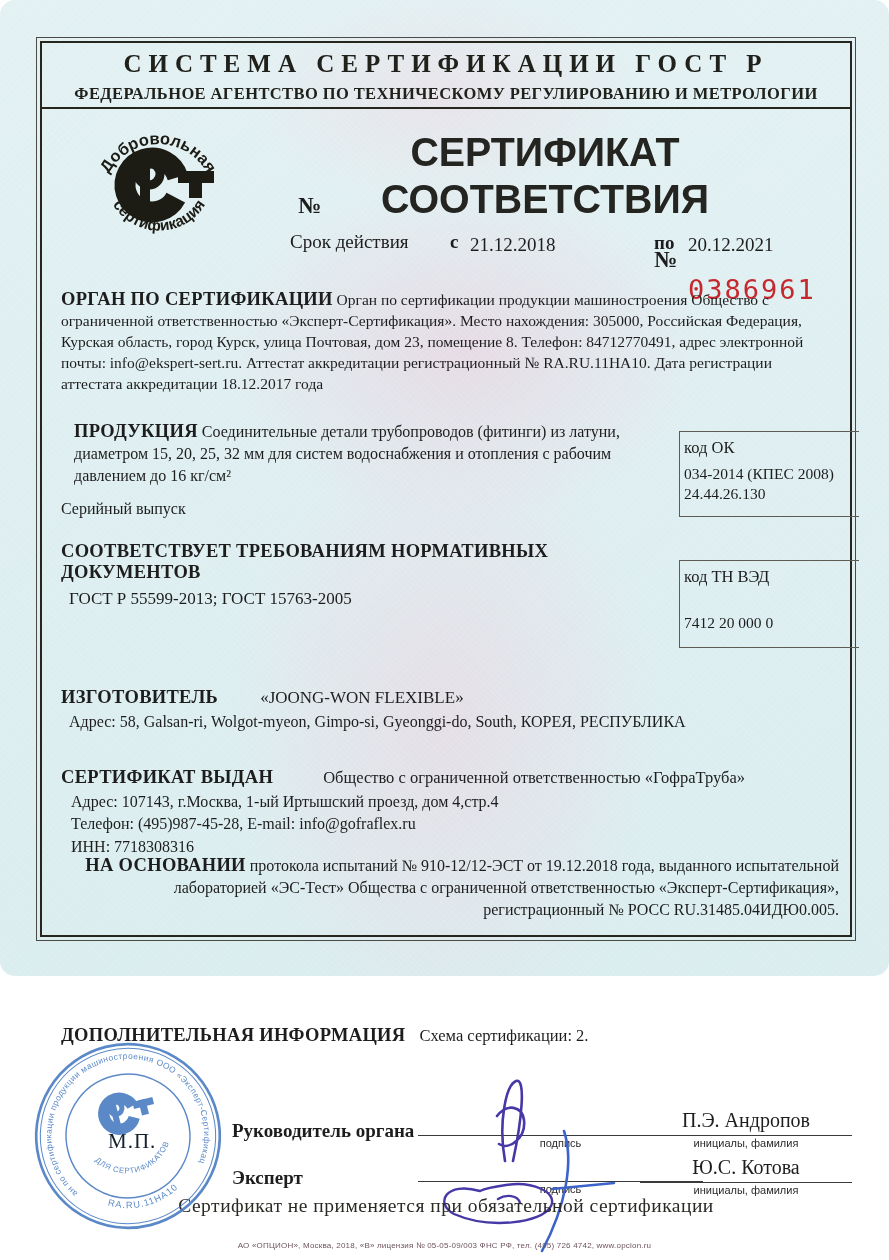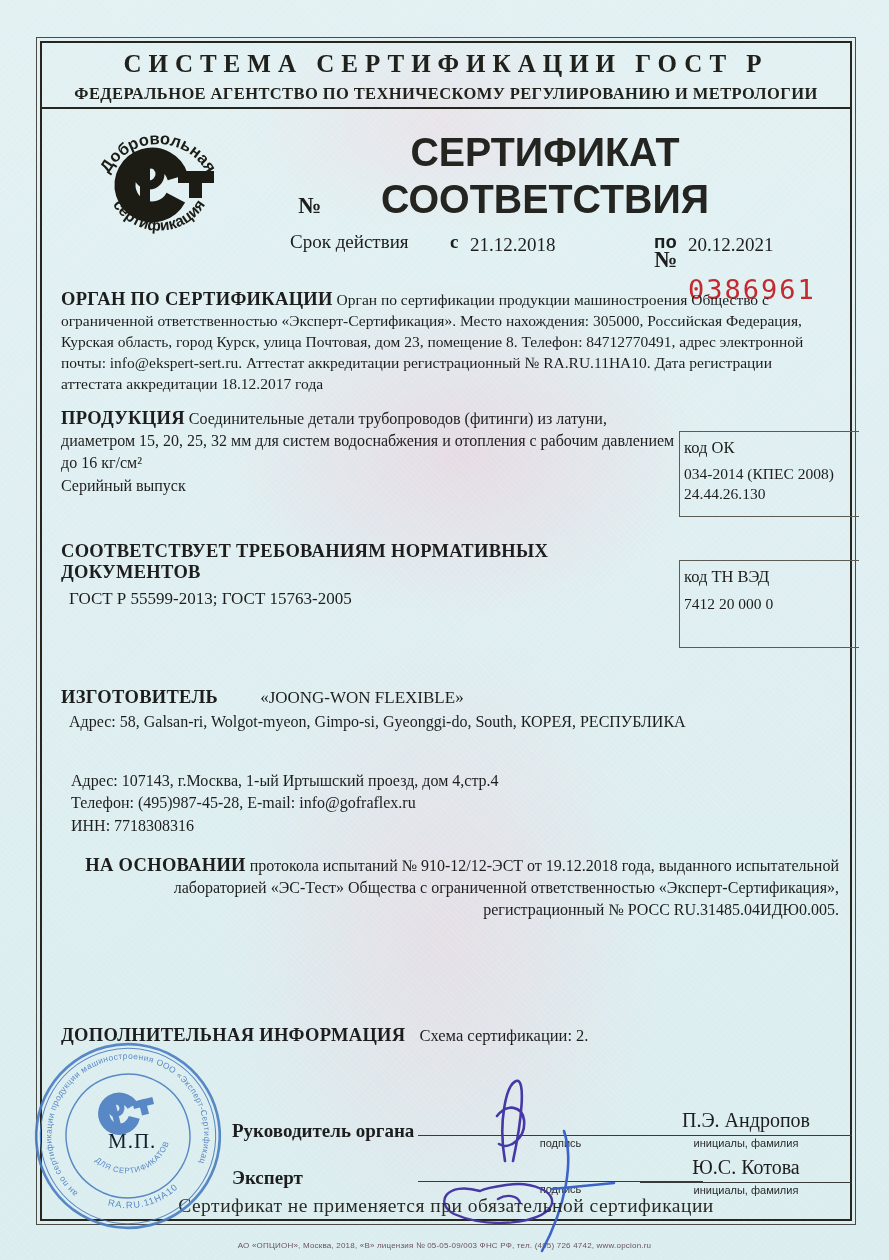--- a/index.html
+++ b/index.html
@@ -1,56 +1,56 @@
 <!DOCTYPE html>
 <html><head>
 <meta charset="utf-8">
 <style>
   html,body{margin:0;padding:0;}
   body{width:889px;height:1260px;overflow:hidden;font-family:"Liberation Serif",serif;color:#1d1d1d;}
-  .page{position:relative;width:889px;height:1260px;
+  .page{position:relative;width:889px;height:976px;
     background:
       radial-gradient(ellipse 340px 240px at 52% 36%, rgba(236,203,218,.55), rgba(236,203,218,0) 72%),
       radial-gradient(ellipse 300px 430px at 50% 74%, rgba(238,208,221,.5), rgba(238,208,221,0) 72%),
       radial-gradient(ellipse 280px 150px at 50% 10%, rgba(240,212,223,.45), rgba(240,212,223,0) 72%),
-      linear-gradient(#e3f1f3,#dbedef);}
+      linear-gradient(#e3f1f3,#dbedef); border-radius: 15px;}
   .texture{position:absolute;inset:0;pointer-events:none;opacity:.35;
     background:repeating-linear-gradient(45deg, rgba(255,255,255,.25) 0 1px, rgba(0,0,0,0) 1px 4px),
                repeating-linear-gradient(-45deg, rgba(160,200,210,.12) 0 1px, rgba(0,0,0,0) 1px 5px);}
   .frame-outer{position:absolute;left:36px;top:37px;right:33px;bottom:35px;border:1.5px solid #4a4a46;}
   .frame-inner{position:absolute;inset:3px;border:2.5px solid #26261f;}
   .content{position:absolute;inset:0;}
   .abs{position:absolute;}
   .ctr{text-align:center;}
   .hdr1{left:0;right:0;top:7px;font-weight:bold;font-size:25px;letter-spacing:7px;color:#21211c;}
   .hdr2{left:0;right:0;top:41px;font-weight:bold;font-size:16.5px;letter-spacing:.4px;color:#21211c;}
   .hdr-rule{left:0;right:0;top:64px;border-top:2.5px solid #26261f;height:0;}
   .doc-title{left:200px;width:606px;top:86px;font-family:"Liberation Sans",sans-serif;
     font-weight:bold;font-size:41px;letter-spacing:0px;color:#242420;transform:scaleX(.96);transform-origin:center;}
   .no-sign{left:256px;top:150px;font-size:23px;font-weight:bold;}
   .no-val{left:310px;top:155px;font-size:19px;letter-spacing:.5px;}
   .valid-label{left:248px;top:188px;font-size:19px;font-weight:normal;}
   .valid-c{left:408px;top:188px;font-size:19px;font-weight:bold;}
   .valid-from{left:428px;top:191px;font-size:19px;}
-  .valid-po{left:612px;top:189px;font-size:19px;font-weight:bold;font-family:Liberation Mono, monospace;}
+  .valid-po{left:612px;top:189px;font-size:19px;font-weight:bold;}
   .valid-to{left:646px;top:191px;font-size:19px;}
   .blank-no-sign{left:612px;top:204px;font-size:23px;font-weight:bold;}
   .blank-no{left:646px;top:203px;font-family:"DejaVu Sans Mono",monospace;font-size:27px;letter-spacing:2px;}
   .sec-label{font-size:18.5px;font-weight:bold;letter-spacing:.3px;}
   .body-txt{font-size:15.5px;line-height:21px;}
   .organ{left:19px;top:246px;width:772px;}
   .product{left:19px;top:364px;width:615px;}
   .product .body-txt{font-size:16px;line-height:22px;}
   .serial{font-size:16px;margin-top:3px;}
   .code-box{left:637px;width:167px;border:1px solid #5c5c55;border-right:none;padding:6px 8px 6px 4px;}
   .code-box .cb-label{font-size:16.5px;margin-bottom:6px;}
   .code-box .cb-line{font-size:15.5px;line-height:20px;}
   .box-ok{top:388px;height:72px;}
   .box-tn{top:517px;height:74px;}
-  .box-tn .cb-line{margin-top:7px;}
+  .box-tn .cb-line{margin-top:26px;}
   .conform{left:19px;top:498px;width:600px;}
   .conform .gost{font-size:17px;margin-top:6px;padding-left:8px;}
   .manu{left:19px;top:644px;width:772px;}
   .manu .name{font-size:17px;margin-left:38px;}
   .manu .addr{font-size:16px;margin-top:5px;padding-left:8px;}
   .issued{left:19px;top:724px;width:772px;}
   .issued .name{font-size:16.5px;margin-left:46px;}
   .issued .line{font-size:16px;margin-top:4.5px;padding-left:10px;}
   .basis{left:19px;top:811px;width:778px;}
   .basis .body-txt{font-size:16px;line-height:22px;}
@@ -121,21 +121,21 @@
         <div class="abs blank-no" style="color:#c5292e;margin-top:28px;">0386961</div>
 
         <div class="abs organ">
           <p class="body-txt" style="margin:0;">
             <b class="sec-label">ОРГАН ПО СЕРТИФИКАЦИИ</b>
             <span>Орган по сертификации продукции машиностроения Общество с ограниченной ответственностью «Эксперт-Сертификация». Место нахождения: 305000, Российская Федерация, Курская область, город Курск, улица Почтовая, дом 23, помещение 8. Телефон: 84712770491, адрес электронной почты: info@ekspert-sert.ru. Аттестат аккредитации регистрационный № RA.RU.11HA10. Дата регистрации аттестата аккредитации 18.12.2017 года</span>
           </p>
         </div>
 
         <div class="abs product">
-          <p class="body-txt" style="margin:0;">
+          <p class="body-txt" style="margin:13px;">
             <b class="sec-label">ПРОДУКЦИЯ</b>
             <span>Соединительные детали трубопроводов (фитинги) из латуни, диаметром 15, 20, 25, 32 мм для систем водоснабжения и отопления с рабочим давлением до 16 кг/см²</span>
           </p>
           <div class="serial">Серийный выпуск</div>
         </div>
 
         <div class="abs code-box box-ok">
           <div class="cb-label">код ОК</div>
           <div class="cb-line">034-2014 (КПЕС 2008)</div>
           <div class="cb-line">24.44.26.130</div>
@@ -153,20 +153,24 @@
 
         <div class="abs manu">
           <div>
             <b class="sec-label">ИЗГОТОВИТЕЛЬ</b>
             <span class="name">«JOONG-WON FLEXIBLE»</span>
           </div>
           <div class="addr">Адрес: 58, Galsan-ri, Wolgot-myeon, Gimpo-si, Gyeonggi-do, South, КОРЕЯ, РЕСПУБЛИКА</div>
         </div>
 
         <div class="abs issued">
+          <div>
+            <b class="sec-label">СЕРТИФИКАТ ВЫДАН</b>
+            <span class="name">Общество с ограниченной ответственностью «ГофраТруба»</span>
+          </div>
           <div class="line">Адрес: 107143, г.Москва, 1-ый Иртышский проезд, дом 4,стр.4</div>
           <div class="line">Телефон: (495)987-45-28, E-mail: info@gofraflex.ru</div>
           <div class="line">ИНН: 7718308316</div>
         </div>
 
         <div class="abs basis">
           <p class="body-txt" style="margin:0;text-align:right;">
             <b class="sec-label">НА ОСНОВАНИИ</b>
             <span>протокола испытаний № 910-12/12-ЭСТ от 19.12.2018 года, выданного испытательной лабораторией «ЭС-Тест» Общества с ограниченной ответственностью «Эксперт-Сертификация», регистрационный № РОСС RU.31485.04ИДЮ0.005.</span>
           </p>

